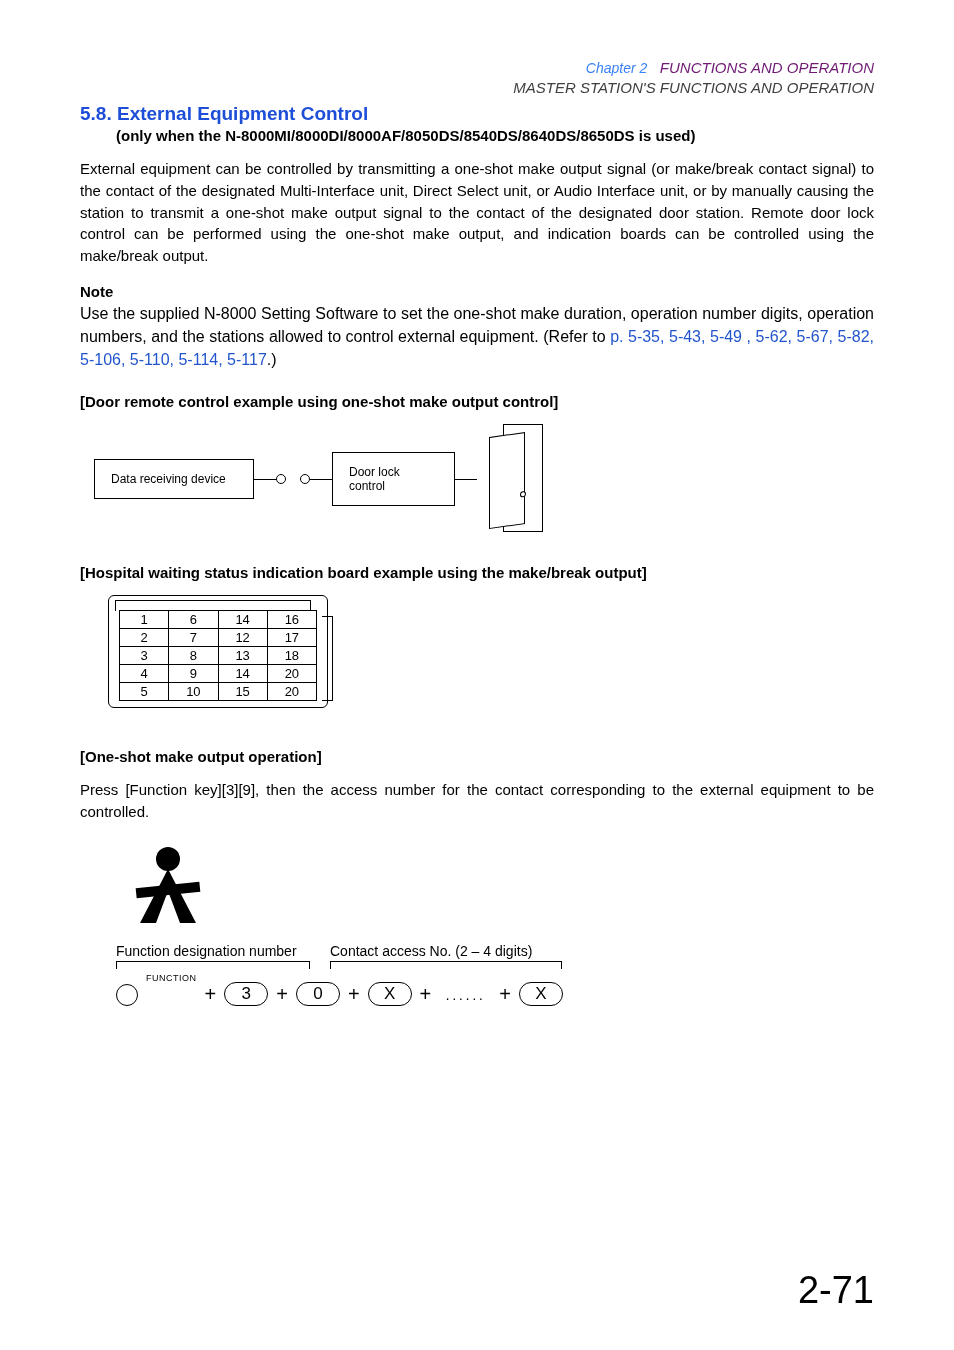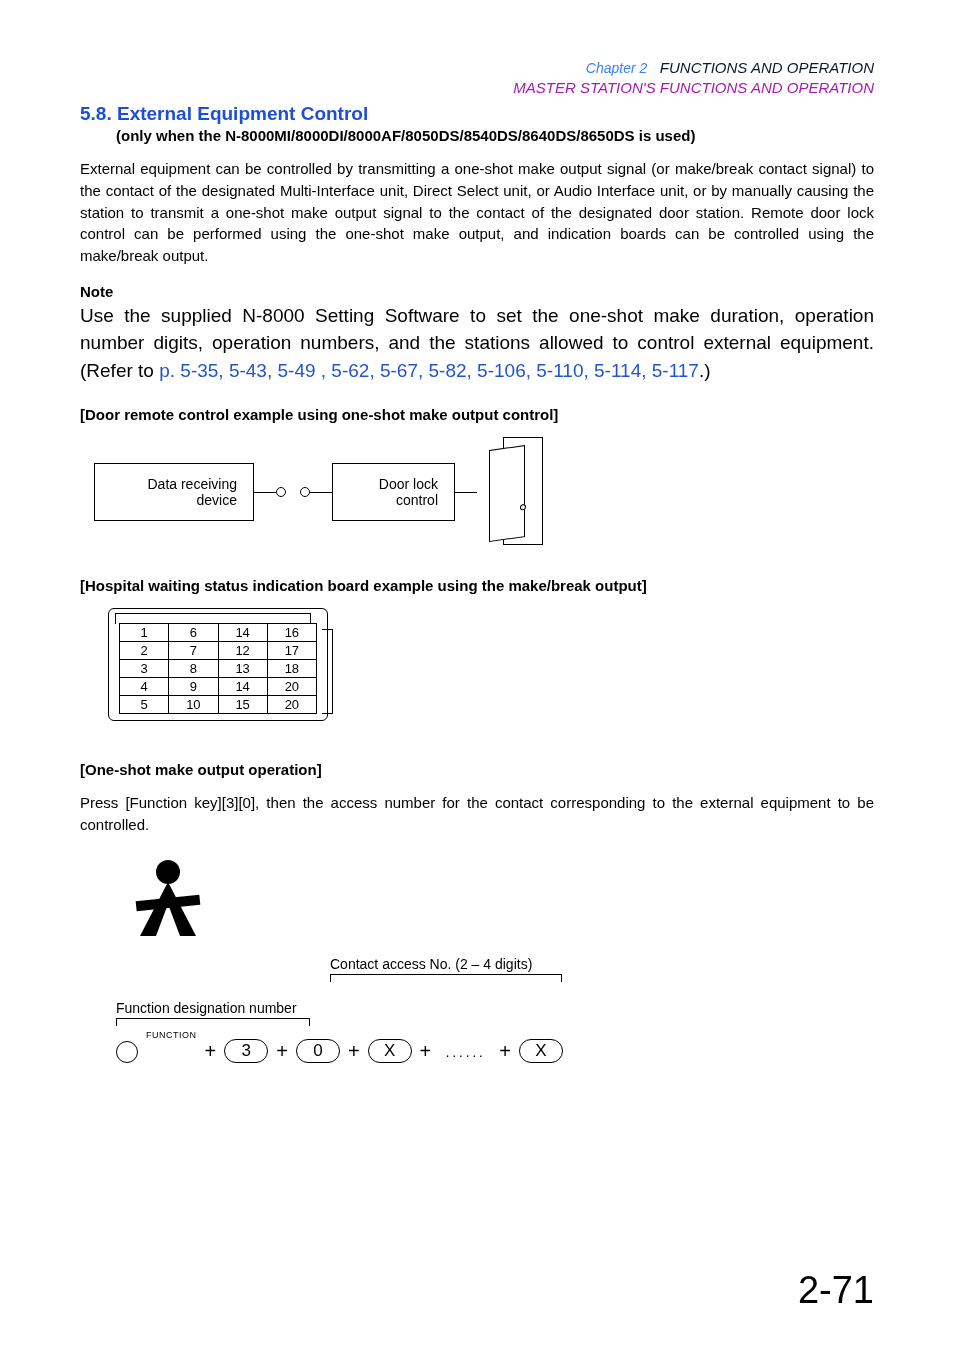--- a/index.html
+++ b/index.html
@@ -13,31 +13,31 @@
     color: #000;
   }
   .header-lines {
     text-align: right;
     font-style: italic;
     font-size: 15px;
     line-height: 1.3;
     margin-bottom: 6px;
   }
   .header-lines .chapter-label { color: #3b82f6; font-style: italic; font-size:14px;}
-  .header-lines .chapter-title { color: #0f172a; font-style: italic; font-size:15px;}
-  .header-lines .sub { color: #a21caf; font-style: italic; font-size:15px;}
+  .header-lines .chapter-title { color: #701a75; font-style: italic; font-size:15px;}
+  .header-lines .sub { color: #404040; font-style: italic; font-size:15px;}
   .sec-title { font-weight: bold; font-size: 19px; color:#1d4ed8; margin-top:4px; }
   .sec-sub { font-weight: bold; font-size: 15px; margin-left: 36px; margin-top:2px; margin-bottom:14px;}
   .body-text { font-size: 15px; line-height: 1.45; text-align: justify; margin-bottom:16px;}
   .note-label { font-weight:bold; font-size:15px; margin-bottom:2px;}
-  .note-text { font-size:19px; line-height:1.45; text-align:justify; margin-bottom:22px;}
+  .note-text { font-size:16px; line-height:1.45; text-align:justify; margin-bottom:22px;}
   .link { color:#2255cc; }
   .subhead { font-weight:bold; font-size:15px; margin-top:10px; margin-bottom:14px;}
   .diagram1 { display:flex; align-items:center; margin-left:14px; margin-bottom:30px; height:110px;}
-  .box { border:1px solid #000; padding:12px 16px; font-size:14px; text-align:right; background:#fff;}
+  .box { border:1px solid #000; padding:12px 16px; font-size:12px; text-align:left; background:#fff;}
   .wire { height:1px; background:#000; }
   .contact-pair { display:flex; align-items:center; gap:2px;}
   .term { width:10px; height:10px; border:1px solid #000; border-radius:50%; background:#fff;}
   .door-wrap { position:relative; width:60px; height:110px; margin-left:12px;}
   .door-frame { position:absolute; left:14px; top:0; width:40px; height:108px; border:1px solid #000; background:#fff;}
   .door-leaf { position:absolute; left:0; top:8px; width:36px; height:92px; border:1px solid #000; background:#fff; transform:skewY(-8deg); transform-origin:right center;}
   .knob { position:absolute; right:-2px; top:58px; width:6px; height:6px; border:1px solid #000; border-radius:50%; background:#fff;}
   .board-wrap { margin-left:28px; margin-top:6px; margin-bottom:40px; width:240px;}
   .board-outer { border:1px solid #000; border-radius:6px; padding:14px 10px 6px 10px; position:relative; width:220px;}
   .board-outer::before { content:""; position:absolute; left:6px; right:16px; top:4px; height:10px; border-top:1px solid #000; border-left:1px solid #000; border-right:1px solid #000;}
@@ -135,32 +135,32 @@
         <td>10</td>
         <td>15</td>
         <td>20</td>
       </tr>
     </tbody>
       </table>
   </div>
 </div>
 
 <div class="subhead">[One-shot make output operation]</div>
-<div class="op-text">Press [Function key][3][0], then the access number for the contact corresponding to the external equipment to be controlled.</div>
+<div class="op-text">Press [Function key][3][9], then the access number for the contact corresponding to the external equipment to be controlled.</div>
 
 <div class="person-fig">
   <svg width="80" height="90" viewBox="0 0 80 90">
     <circle cx="40" cy="18" r="12" fill="#000"></circle>
     <path d="M40 28 L12 82 L28 82 L40 50 L52 82 L68 82 Z" fill="#000"></path>
     <rect x="8" y="44" width="64" height="10" fill="#000" transform="rotate(-6 40 49)"></rect>
   </svg>
 </div>
 
 <div class="bracket-row">
-  <div class="bracket-group" style="width:194px;margin-top:44px;">
+  <div class="bracket-group" style="width:194px;">
     <div class="bracket-label">Function designation number</div>
     <div class="bracket-line"></div>
   </div>
   <div class="bracket-group" style="width:232px;">
     <div class="bracket-label">Contact access No. (2 – 4 digits)</div>
     <div class="bracket-line"></div>
   </div>
 </div>
 
 <div class="keyline">

